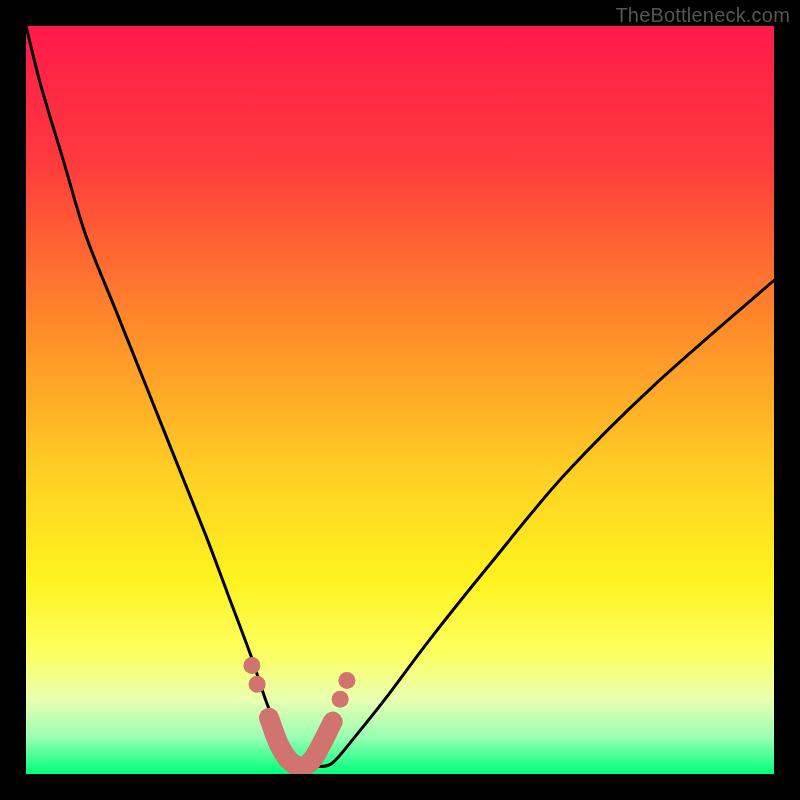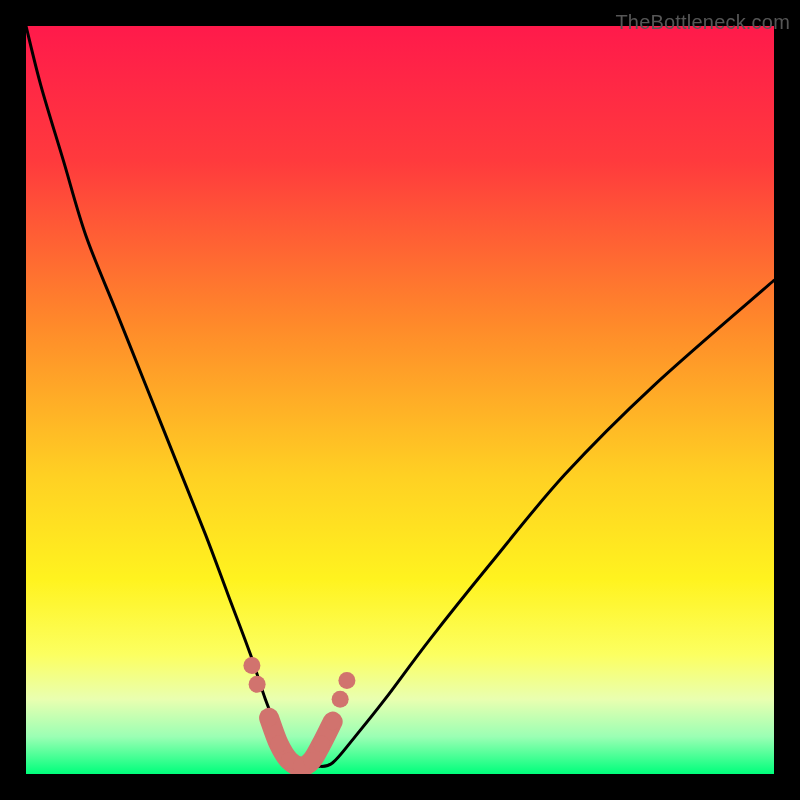--- a/index.html
+++ b/index.html
@@ -36,21 +36,21 @@
   .curve-svg {
     position: absolute;
     left: 0;
     top: 0;
     width: 748px;
     height: 748px;
     overflow: visible;
   }
   .watermark {
     position: absolute;
-    top: 11px;
+    top: 4px;
     right: 10px;
     font-family: Arial, Helvetica, sans-serif;
     font-size: 20px;
     color: #565656;
     letter-spacing: 0.2px;
   }
 </style>
 </head>
 <body>
 

